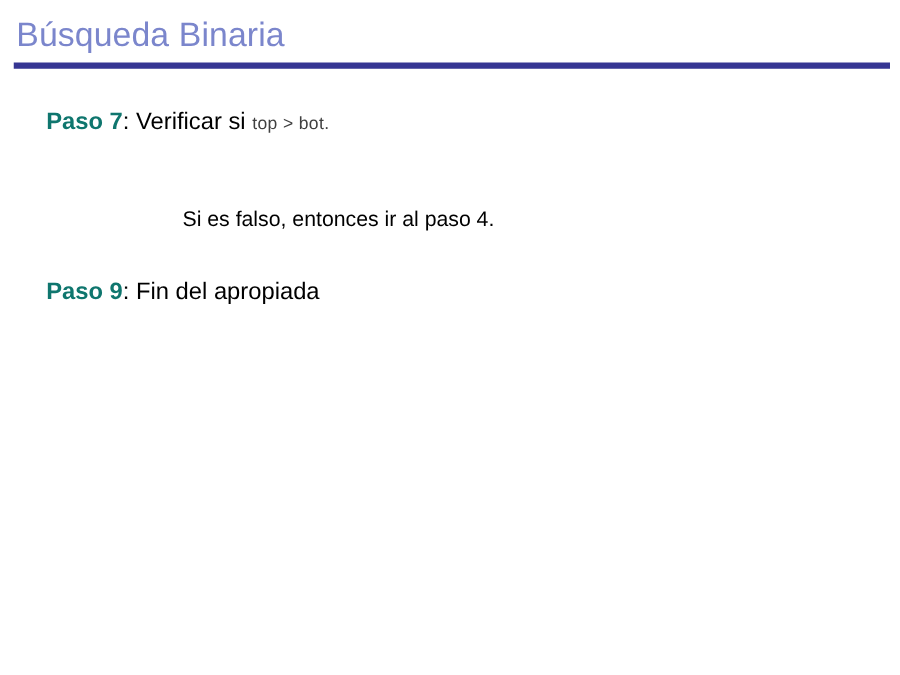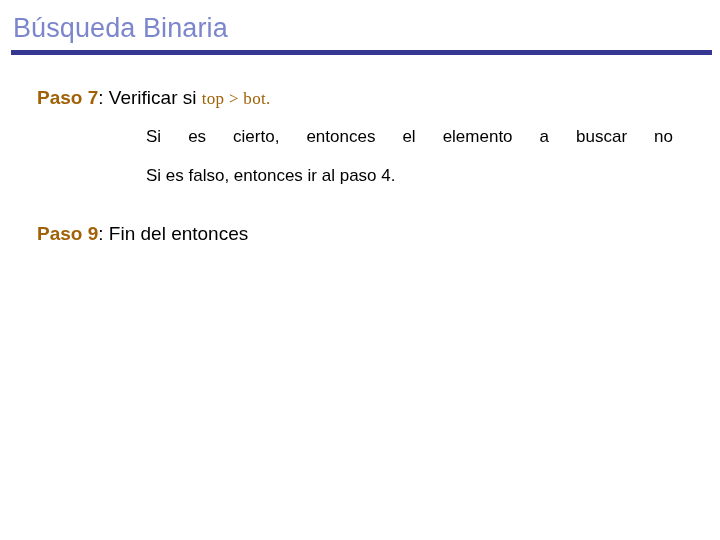--- a/index.html
+++ b/index.html
@@ -71,33 +71,33 @@
     line-height: 24px;
     color: #000000;
     white-space: nowrap;
   }
 
   .step-line.step-7 { top: 6px; }
   .step-line.step-8 { top: 142px; }
 
   .step-label {
     font-weight: bold;
-    color: #a16207;
+    color: #0f766e;
   }
 
   .step-rest {
     font-weight: normal;
     color: #000000;
   }
 
   .mono {
-    font-family: Liberation Serif, serif;
-    font-size: 17px;
+    font-family: Liberation Sans, sans-serif;
+    font-size: 14px;
     letter-spacing: 0.3px;
-    color: #a16207;
+    color: #404040;
   }
 
   .sub-para {
     position: absolute;
     left: 146px;
     width: 527px;
     font-family: "Liberation Sans", sans-serif;
     font-size: 17px;
     line-height: 25px;
     color: #000000;
@@ -139,23 +139,22 @@
     <div class="title-rule"></div>
   </div>
 
   <div class="body-block">
 
     <div class="step-line step-7">
       <span class="step-label">Paso 7</span><span class="step-rest">:</span><span class="step-rest"> Verificar si </span><span class="mono">top  &gt;  bot.</span>
     </div>
 
     <p class="sub-para para-justify">
-      <span class="line-one">Si es cierto, entonces el elemento a buscar no</span>
     </p>
 
     <p class="sub-para para-plain">Si es falso, entonces ir al paso 4.</p>
 
     <div class="step-line step-8">
-      <span class="step-label">Paso 9</span><span class="step-rest">:</span><span class="step-rest"> Fin del entonces</span>
+      <span class="step-label">Paso 9</span><span class="step-rest">:</span><span class="step-rest"> Fin del apropiada</span>
     </div>
 
   </div>
 </div>
 
 </body></html>

